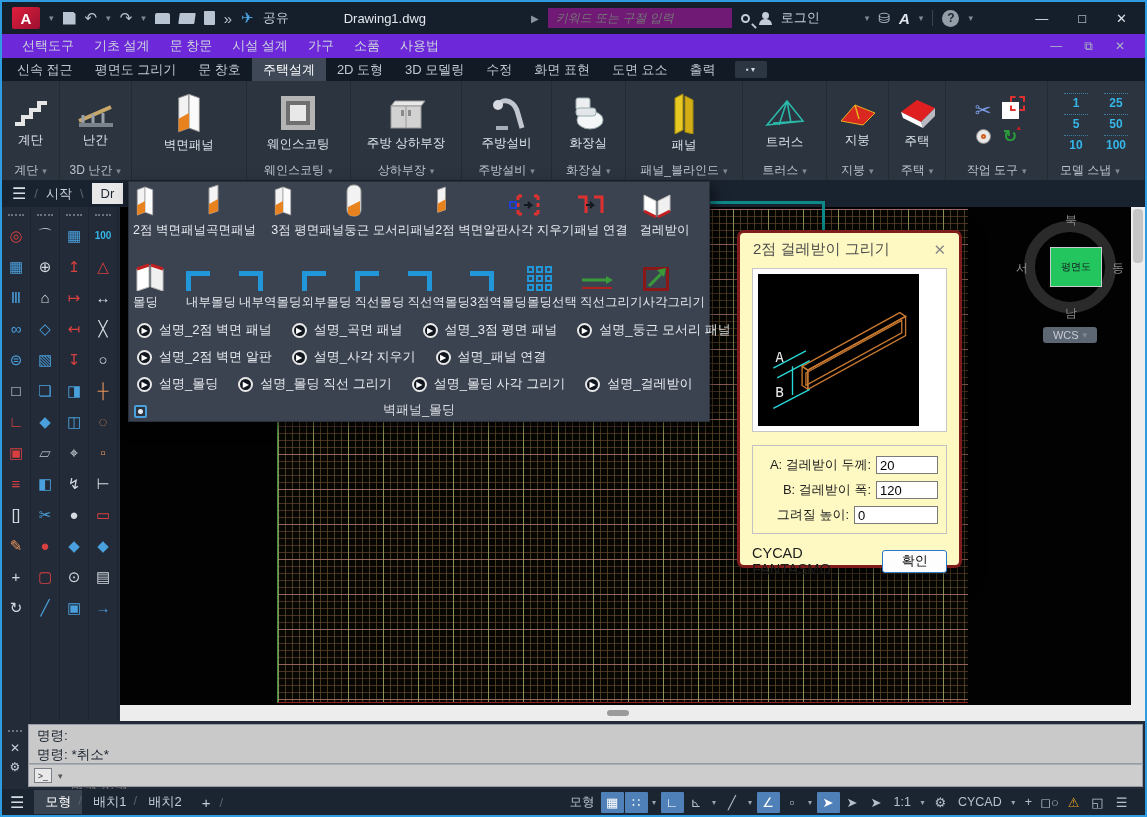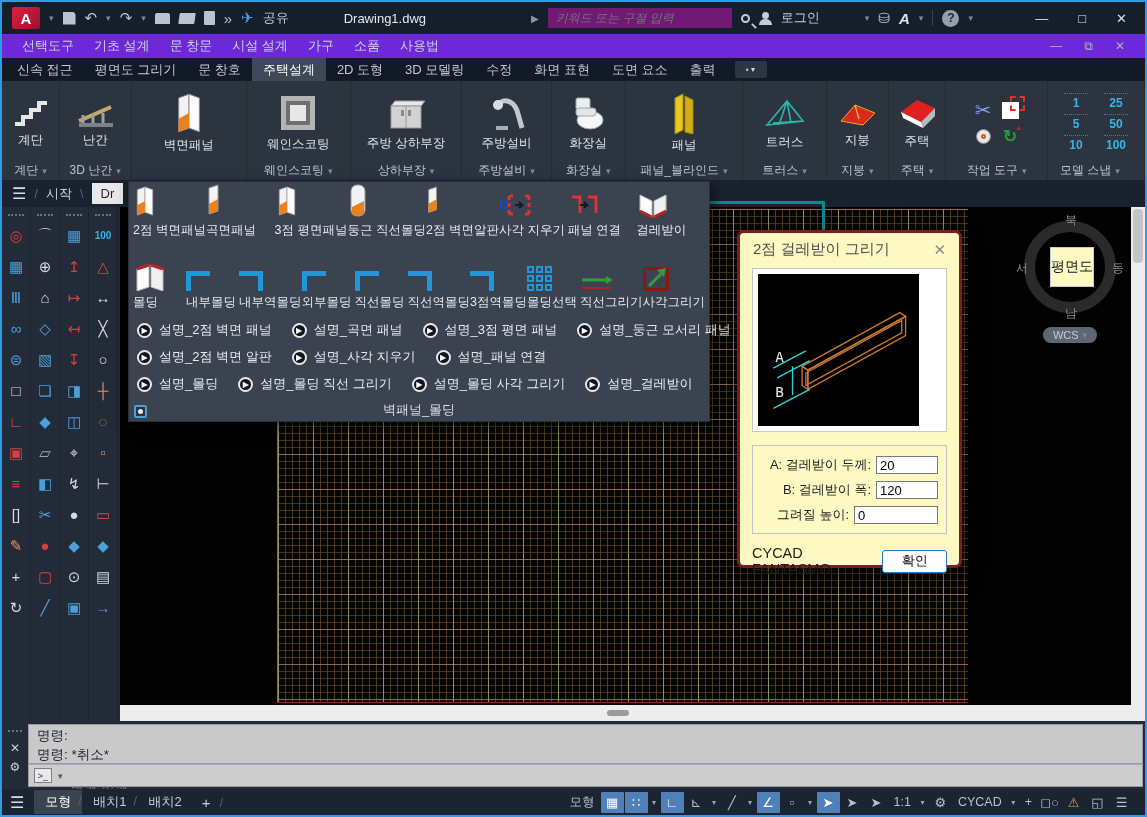--- a/index.html
+++ b/index.html
@@ -95,23 +95,23 @@
   .vthumb { position:absolute; top:2px; left:2px; width:10px; height:54px; background:#c5c5c5; border-radius:4px; }
   .hscroll { position:absolute; top:703px; left:118px; right:0; height:16px; background:#ededed; }
   .hthumb { position:absolute; left:487px; top:5px; width:22px; height:6px; background:#9a9a9a; border-radius:3px; }
 
   
   .vcube { position:absolute; left:898px; top:8px; width:104px; height:104px; }
   .vring { position:absolute; inset:6px; border-radius:50%; border:11px solid rgba(82,82,82,.5); }
   .vlab { position:absolute; color:#8d8d8d; font-size:12px; }
   .vN { top:-3px; left:47px; } .vS { bottom:-3px; left:47px; }
   .vW { left:-2px; top:45px; } .vE { right:-2px; top:45px; }
-  .vcenter { position:absolute; left:32px; top:32px; width:44px; height:40px; background:#fef9c3;
-             border:1px solid #c8ccd2; color:#15181e; font-size:14px; display:flex; align-items:center; justify-content:center; }
-  .wcs { position:absolute; left:923px; top:120px; width:54px; height:16px; background:#5d6673; border-radius:8px;
+  .vcenter { position:absolute; left:32px; top:32px; width:52px; height:40px; background:#22c55e;
+             border:1px solid #c8ccd2; color:#15181e; font-size:10px; display:flex; align-items:center; justify-content:center; }
+  .wcs { position:absolute; left:923px; top:120px; width:54px; height:16px; background:#5d6673; border-radius:3px;
          color:#c6ccd4; font-size:11px; display:flex; align-items:center; justify-content:center; gap:4px; }
 
   
   .connH { position:absolute; left:690px; top:199px; width:133px; height:3px; background:#0c8a8a; z-index:3; }
   .connV { position:absolute; left:820px; top:199px; width:3px; height:34px; background:#0c8a8a; z-index:3; }
 
   
   .flyout { position:absolute; left:126px; top:179px; width:582px; height:241px; background:#3b4250;
             border:1px solid #2a303b; box-shadow:3px 5px 12px rgba(0,0,0,.55); z-index:5; color:#e6e9ee; }
   .frow1 { display:flex; align-items:flex-end; height:57px; padding:4px 4px 0; }
@@ -537,21 +537,21 @@
             <path d="M17 2 L28 6 V42 L17 38 Z" fill="#fbfbfb" stroke="#999"></path>
             <path d="M6 28 L17 22 V38 L6 42 Z" fill="#e8821e"></path>
           </svg>
         <span class="flbl">3점 평면패널</span>
         </div>
       <div class="fcell">
         <svg width="20" height="36" viewBox="0 0 20 36">
             <rect x="3" y="2" width="14" height="31" rx="6" fill="#f2f2f2" stroke="#999"></rect>
             <path d="M4 24 L16 18 V30 q0 3 -6 3 q-6 0 -6 -3 Z" fill="#e8821e"></path>
           </svg>
-        <span class="flbl">둥근 직선몰딩</span>
+        <span class="flbl">둥근 모서리패널</span>
         </div>
       <div class="fcell">
         <svg width="14" height="36" viewBox="0 0 16 34">
             <path d="M3 4 L12 1 V27 L3 30 Z" fill="#f4f4f4" stroke="#999"></path>
             <path d="M3 20 L12 15 V27 L3 30 Z" fill="#e8821e"></path>
           </svg>
         <span class="flbl">2점 벽면알판</span>
         </div>
       <div class="fcell">
         <svg width="34" height="26">

